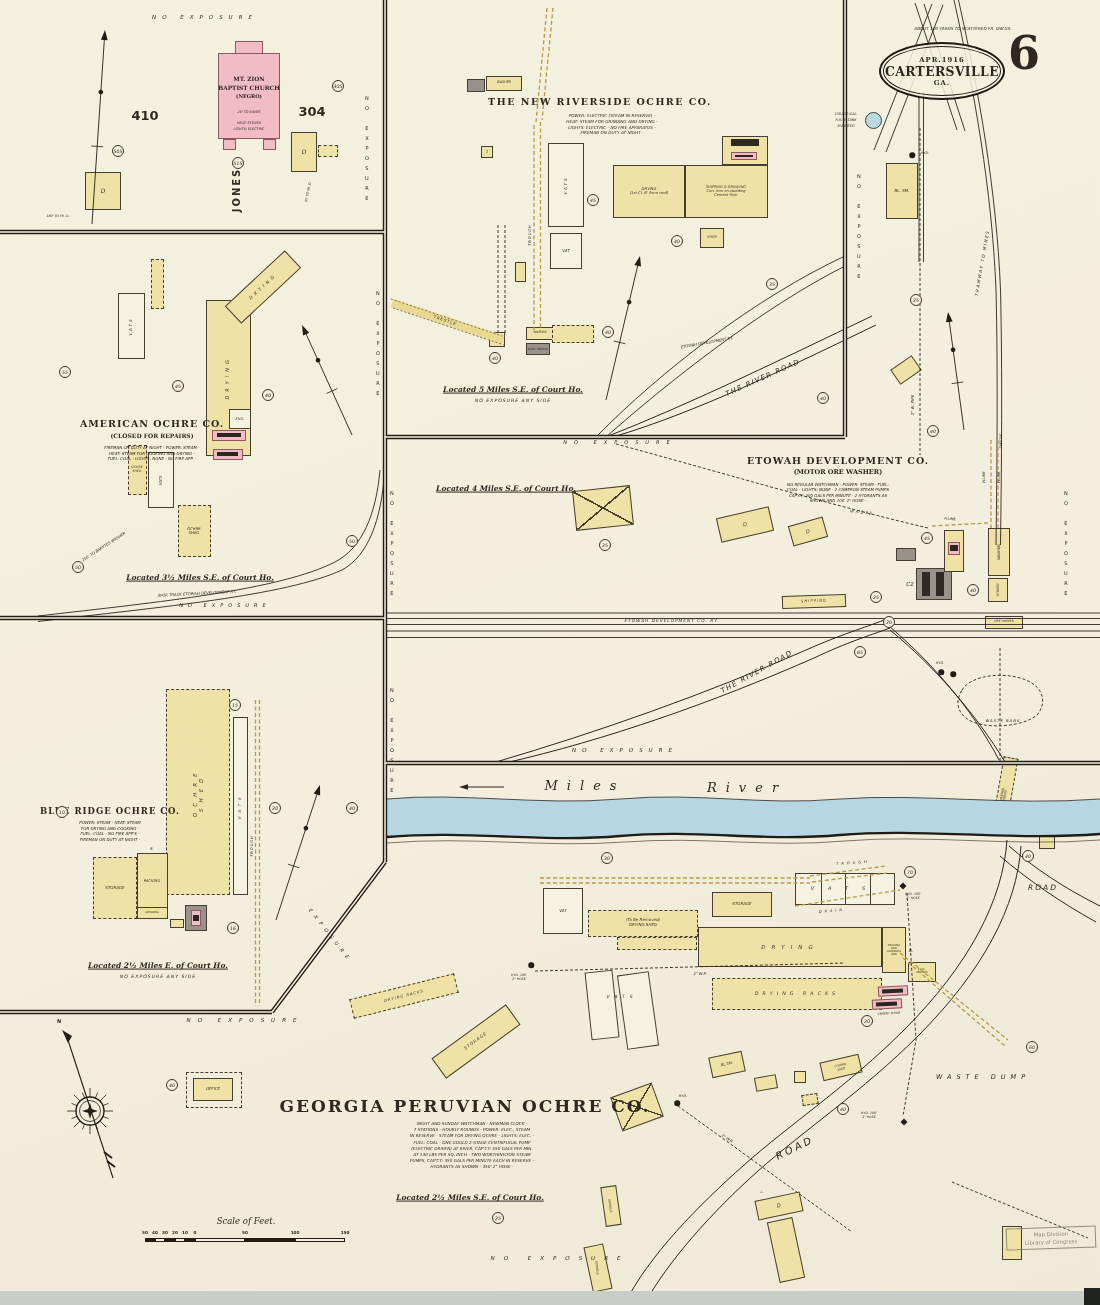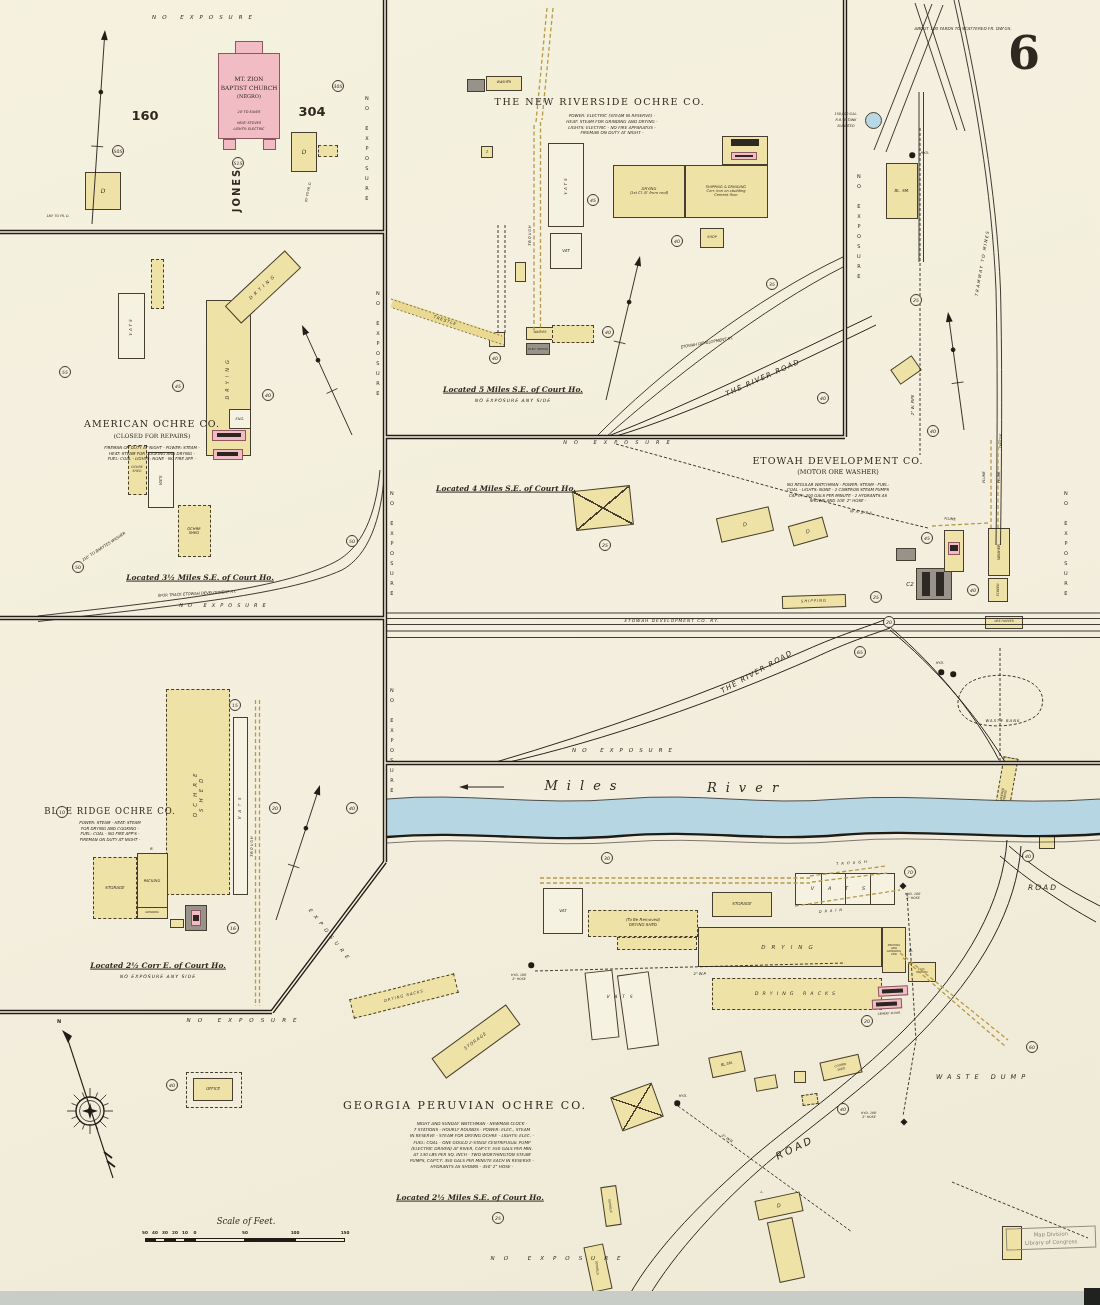--- a/index.html
+++ b/index.html
@@ -4,21 +4,21 @@
 <style>
   html,body{margin:0;padding:0;background:#888;}
   #sheet{position:relative;width:1100px;height:1305px;margin:0 auto;overflow:hidden;
     background:linear-gradient(160deg,#f5f1df 0%,#f3eedd 55%,#efead6 100%);
     font-family:"DejaVu Sans",sans-serif;color:#2e2820;}
   #blds{position:absolute;inset:0;z-index:1;}
   #ov{position:absolute;inset:0;z-index:2;pointer-events:none;}
   #lbls{position:absolute;inset:0;z-index:3;}
   .lbl{position:absolute;white-space:pre-line;line-height:1.18;font-style:italic;text-align:center;
     transform:translate(-50%,-50%) rotate(var(--r,0deg));color:#2e2820;}
-  .t{font-family:"DejaVu Serif",serif;font-weight:normal;font-style:normal;}
+  .t{font-family:"DejaVu Serif",serif;font-weight:bold;font-style:normal;}
   .u{font-family:"DejaVu Serif",serif;font-style:italic;font-weight:bold;text-decoration:underline;}
   .e{font-family:"DejaVu Serif",serif;font-style:italic;}
   .n{font-style:normal;font-weight:bold;}
   .v{writing-mode:vertical-rl;text-orientation:upright;font-style:normal;}
   .bld{position:absolute;box-sizing:border-box;border:0.9px solid #463e30;display:flex;align-items:center;
     justify-content:center;text-align:center;font-style:italic;color:#3c352a;line-height:1.15;}
   .dashb{border-style:dashed;}
   .fy{background:#efe2a6;}
   .fp{background:#f1bcc3;border-color:#8d5660;}
   .fw{background:#f6f2e2;}
@@ -408,35 +408,40 @@
         <line x1="99.89949493661166" y1="1101.1005050633883" x2="106.26345596729058" y2="1094.7365440327094" stroke="#221d17" stroke-width="0.8"></line>
         <line x1="102.93431345515802" y1="1105.6424319468888" x2="108.47759065022572" y2="1103.3463313526981" stroke="#221d17" stroke-width="0.8"></line>
         <circle cx="90" cy="1111" r="14" fill="none" stroke="#221d17" stroke-width="1.4"></circle>
         <circle cx="90" cy="1111" r="10.5" fill="none" stroke="#221d17" stroke-width="0.8"></circle>
         <polygon points="90,1103 92.4,1111 90,1119 87.6,1111" fill="#221d17"></polygon>
         <polygon points="82,1111 90,1108.6 98,1111 90,1113.4" fill="#221d17"></polygon>
       </g>
   </svg>
 
   <div id="lbls">
+    <div class="badge">
+      <span class="bd1">APR.1916</span>
+      <span class="bd2">CARTERSVILLE</span>
+      <span class="bd3">GA.</span>
+    </div>
     <div class="sheetno">6</div>
     <div class="stamp">
       <div>Map Division</div>
       <div>Library of Congress</div>
     </div>
     <div class="lbl e" style="left:246px;top:1221px;font-size:8.5px">Scale of Feet.</div>
   <div class="lbl" style="left: 205px; top: 17px; font-size: 5.5px; letter-spacing: 6px;">NO EXPOSURE</div>
       <div class="lbl" style="left: 963px; top: 29px; font-size: 4.2px;">ABOUT 100 YARDS TO SCATTERED FR. DW'GS.</div>
       <div class="lbl t" style="left: 249px; top: 79px; font-size: 5.8px;">MT. ZION</div>
       <div class="lbl t" style="left: 249px; top: 88px; font-size: 5.8px;">BAPTIST CHURCH</div>
       <div class="lbl t" style="left: 249px; top: 97px; font-size: 5px;">(NEGRO)</div>
       <div class="lbl" style="left: 249px; top: 112px; font-size: 3.4px;">20' TO EAVES</div>
       <div class="lbl" style="left: 249px; top: 123px; font-size: 3.4px;">HEAT: STOVES</div>
       <div class="lbl" style="left: 249px; top: 129px; font-size: 3.4px;">LIGHTS: ELECTRIC</div>
-      <div class="lbl n" style="left: 145px; top: 116px; font-size: 13px;">160</div>
+      <div class="lbl n" style="left: 145px; top: 116px; font-size: 13px;">410</div>
       <div class="lbl n" style="left: 312px; top: 112px; font-size: 13px;">304</div>
       <div class="lbl n" style="left: 237px; top: 190px; font-size: 10px; letter-spacing: 2px; --r: -90deg;">JONES</div>
       <div class="lbl" style="left: 58px; top: 217px; font-size: 3.2px;">180' TO FR. D.</div>
       <div class="lbl" style="left: 309px; top: 192px; font-size: 3.2px; --r: -78deg;">85' TO FR. D.</div>
       <div class="lbl v" style="left: 366px; top: 150px; font-size: 5px; letter-spacing: 4px;">NO EXPOSURE</div>
       <div class="lbl v" style="left: 377px; top: 345px; font-size: 5px; letter-spacing: 4px;">NO EXPOSURE</div>
       <div class="lbl v" style="left: 391px; top: 545px; font-size: 5px; letter-spacing: 4px;">NO EXPOSURE</div>
       <div class="lbl v" style="left: 391px; top: 742px; font-size: 5px; letter-spacing: 4px;">NO EXPOSURE</div>
       <div class="lbl v" style="left: 858px; top: 228px; font-size: 5px; letter-spacing: 4px;">NO EXPOSURE</div>
       <div class="lbl v" style="left: 1065px; top: 545px; font-size: 5px; letter-spacing: 4px;">NO EXPOSURE</div>
@@ -503,30 +508,30 @@
       <div class="lbl t" style="left: 152px; top: 436px; font-size: 6px;">(CLOSED FOR REPAIRS)</div>
       <div class="lbl" style="left: 152px; top: 448px; font-size: 4px;">FIREMAN ON DUTY AT NIGHT - POWER: STEAM -</div>
       <div class="lbl" style="left: 152px; top: 453.6px; font-size: 4px;">HEAT: STEAM FOR COOKING AND DRYING -</div>
       <div class="lbl" style="left: 152px; top: 459.2px; font-size: 4px;">FUEL: COAL - LIGHTS: NONE - NO FIRE APP. -</div>
       <div class="lbl u" style="left: 200px; top: 578px; font-size: 7.5px;">Located 3½ Miles S.E. of Court Ho.</div>
       <div class="lbl t" style="left: 110px; top: 811px; font-size: 8.5px; letter-spacing: 1px;">BLUE RIDGE OCHRE CO.</div>
       <div class="lbl" style="left: 110px; top: 823px; font-size: 4px;">POWER: STEAM - HEAT: STEAM</div>
       <div class="lbl" style="left: 110px; top: 828.6px; font-size: 4px;">FOR DRYING AND COOKING -</div>
       <div class="lbl" style="left: 110px; top: 834.2px; font-size: 4px;">FUEL: COAL - NO FIRE APP'S -</div>
       <div class="lbl" style="left: 110px; top: 839.8px; font-size: 4px;">FIREMAN ON DUTY AT NIGHT -</div>
-      <div class="lbl u" style="left: 158px; top: 966px; font-size: 7.5px;">Located 2½ Corr E. of Court Ho.</div>
+      <div class="lbl u" style="left: 158px; top: 966px; font-size: 7.5px;">Located 2½ Miles E. of Court Ho.</div>
       <div class="lbl" style="left: 158px; top: 977px; font-size: 4.6px; letter-spacing: 1px;">NO EXPOSURE ANY SIDE</div>
       <div class="lbl t" style="left: 838px; top: 461px; font-size: 9.5px; letter-spacing: 1px;">ETOWAH DEVELOPMENT CO.</div>
       <div class="lbl t" style="left: 838px; top: 473px; font-size: 6.5px;">(MOTOR ORE WASHER)</div>
       <div class="lbl" style="left: 838px; top: 485px; font-size: 4px;">NO REGULAR WATCHMAN - POWER: STEAM - FUEL:</div>
       <div class="lbl" style="left: 838px; top: 490.4px; font-size: 4px;">COAL - LIGHTS: NONE - 2 CAMERON STEAM PUMPS</div>
       <div class="lbl" style="left: 838px; top: 495.8px; font-size: 4px;">CAP'CY: 300 GALS PER MINUTE - 2 HYDRANTS AS</div>
       <div class="lbl" style="left: 838px; top: 501.2px; font-size: 4px;">SHOWN AND 100' 2" HOSE -</div>
       <div class="lbl u" style="left: 506px; top: 489px; font-size: 7.5px;">Located 4 Miles S.E. of Court Ho.</div>
-      <div class="lbl t" style="left: 465px; top: 1106px; font-size: 11px; letter-spacing: 2px;">GEORGIA PERUVIAN OCHRE CO.</div>
+      <div class="lbl t" style="left: 465px; top: 1106px; font-size: 17px; letter-spacing: 2px;">GEORGIA PERUVIAN OCHRE CO.</div>
       <div class="lbl" style="left: 472px; top: 1124px; font-size: 4.2px;">NIGHT AND SUNDAY WATCHMAN - NEWMAN CLOCK -</div>
       <div class="lbl" style="left: 472px; top: 1130.2px; font-size: 4.2px;">7 STATIONS - HOURLY ROUNDS - POWER: ELEC., STEAM</div>
       <div class="lbl" style="left: 472px; top: 1136.4px; font-size: 4.2px;">IN RESERVE - STEAM FOR DRYING OCHRE - LIGHTS: ELEC. -</div>
       <div class="lbl" style="left: 472px; top: 1142.6px; font-size: 4.2px;">FUEL: COAL - ONE GOULD 2-STAGE CENTRIFUGAL PUMP</div>
       <div class="lbl" style="left: 472px; top: 1148.8px; font-size: 4.2px;">(ELECTRIC DRIVEN) AT RIVER, CAP'CY: 550 GALS PER MIN.</div>
       <div class="lbl" style="left: 472px; top: 1155px; font-size: 4.2px;">AT 130 LBS PER SQ. INCH - TWO WORTHINGTON STEAM</div>
       <div class="lbl" style="left: 472px; top: 1161.2px; font-size: 4.2px;">PUMPS, CAP'CY: 350 GALS PER MINUTE EACH IN RESERVE -</div>
       <div class="lbl" style="left: 472px; top: 1167.4px; font-size: 4.2px;">HYDRANTS AS SHOWN - 450' 2" HOSE -</div>
       <div class="lbl u" style="left: 470px; top: 1198px; font-size: 7.5px;">Located 2½ Miles S.E. of Court Ho.</div>
       <div class="circ" style="left: 118px; top: 151px;">505</div>

